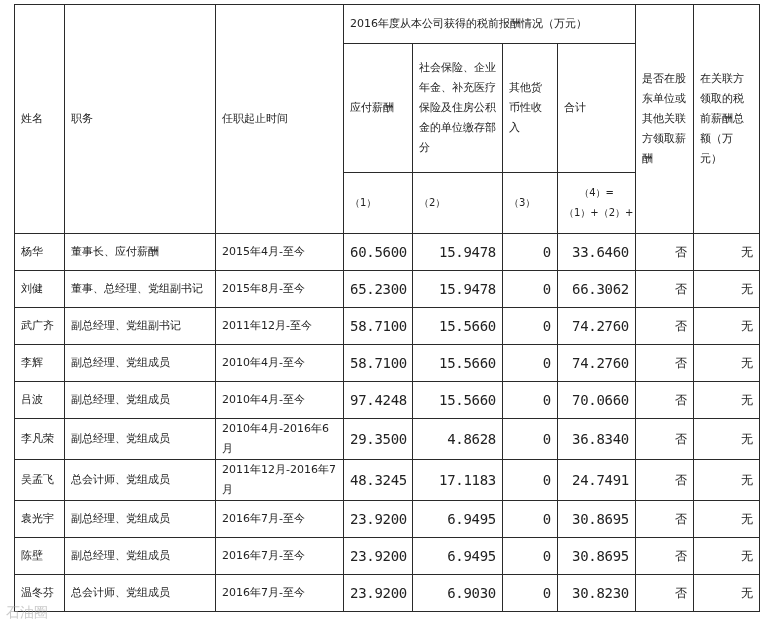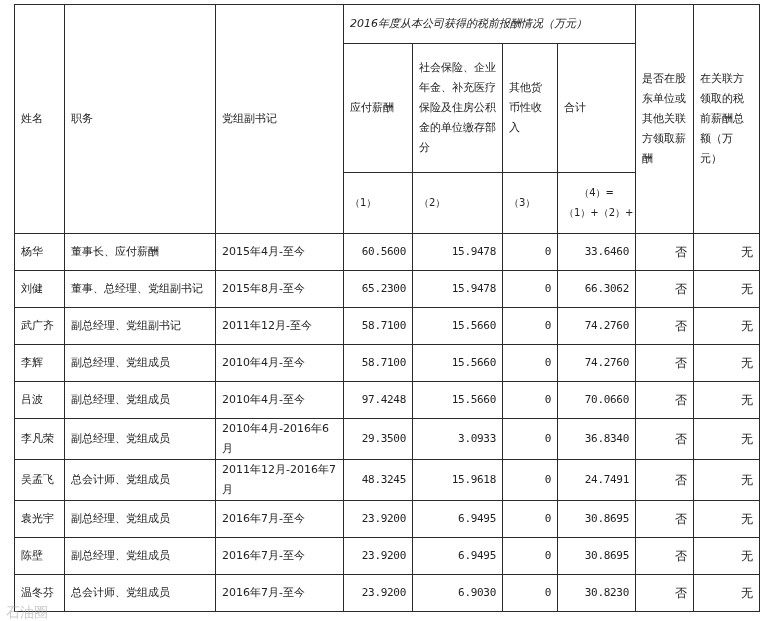--- a/index.html
+++ b/index.html
@@ -2,25 +2,25 @@
 <html><head>
 <meta charset="utf-8">
 <style>
   html, body { margin: 0; padding: 0; background: #ffffff; }
   body { width: 775px; height: 621px; position: relative; overflow: hidden;
          font-family: "DejaVu Sans", "Liberation Sans", sans-serif; color: #222; }
   table.comp { position: absolute; left: 14px; top: 4px; border-collapse: collapse;
                table-layout: fixed; width: 745px; font-size: 11px; }
   table.comp td { border: 1.5px solid #2a2a2a; padding: 0 6px; vertical-align: middle;
                   overflow: hidden; line-height: 20px; }
-  .hdr-title { height: 38px; font-style: italic; }
+  .hdr-title { height: 38px; }
   .hdr-sub { height: 128px; }
   .hdr-code { height: 60px; }
   tr.data td { height: 36px; }
-  .num { text-align: right; padding-right: 8px; font-family: "DejaVu Sans Mono", "Liberation Mono", monospace; font-size: 11px; letter-spacing: -0.3px; }
+  .num { text-align: right; padding-right: 8px; font-family: "DejaVu Sans Mono", "Liberation Mono", monospace; font-size: 14px; letter-spacing: -0.3px; }
   .center { text-align: center; }
   .right { text-align: right; padding-right: 12px; font-size: 12px; }
   .code { font-size: 10px; }
   .watermark { position: absolute; left: 6px; top: 604px; color: rgba(160,160,160,0.55);
                font-size: 14px; line-height: 16px; pointer-events: none; }
   .watermark .wm-line2 { font-size: 14px; letter-spacing: 0.5px; }
 </style>
 </head>
 <body>
 
@@ -33,21 +33,21 @@
     <col style="width:90px">
     <col style="width:55px">
     <col style="width:78px">
     <col style="width:58px">
     <col style="width:66px">
   </colgroup>
   <tbody>
       <tr>
     <td rowspan="3">姓名</td>
     <td rowspan="3">职务</td>
-    <td rowspan="3">党组副书记</td>
+    <td rowspan="3">任职起止时间</td>
     <td colspan="4" class="hdr-title">2016年度从本公司获得的税前报酬情况（万元）</td>
     <td rowspan="3">是否在股东单位或其他关联方领取薪酬</td>
     <td rowspan="3">在关联方领取的税前薪酬总额（万元）</td>
   </tr>
   <tr>
     <td class="hdr-sub">应付薪酬</td>
     <td class="hdr-sub">社会保险、企业年金、补充医疗保险及住房公积金的单位缴存部分</td>
     <td class="hdr-sub">其他货币性收入</td>
     <td class="hdr-sub">合计</td>
   </tr>
@@ -111,32 +111,32 @@
     <td class="num">0</td>
     <td class="num">70.0660</td>
     <td class="right">否</td>
     <td class="right">无</td>
   </tr>
   <tr class="data">
     <td>李凡荣</td>
     <td>副总经理、党组成员</td>
     <td>2010年4月-2016年6月</td>
     <td class="num">29.3500</td>
-    <td class="num">3.0933</td>
+    <td class="num">4.8628</td>
     <td class="num">0</td>
     <td class="num">36.8340</td>
     <td class="right">否</td>
     <td class="right">无</td>
   </tr>
   <tr class="data">
     <td>吴孟飞</td>
     <td>总会计师、党组成员</td>
     <td>2011年12月-2016年7月</td>
     <td class="num">48.3245</td>
-    <td class="num">15.9618</td>
+    <td class="num">17.1183</td>
     <td class="num">0</td>
     <td class="num">24.7491</td>
     <td class="right">否</td>
     <td class="right">无</td>
   </tr>
   <tr class="data">
     <td>袁光宇</td>
     <td>副总经理、党组成员</td>
     <td>2016年7月-至今</td>
     <td class="num">23.9200</td>

